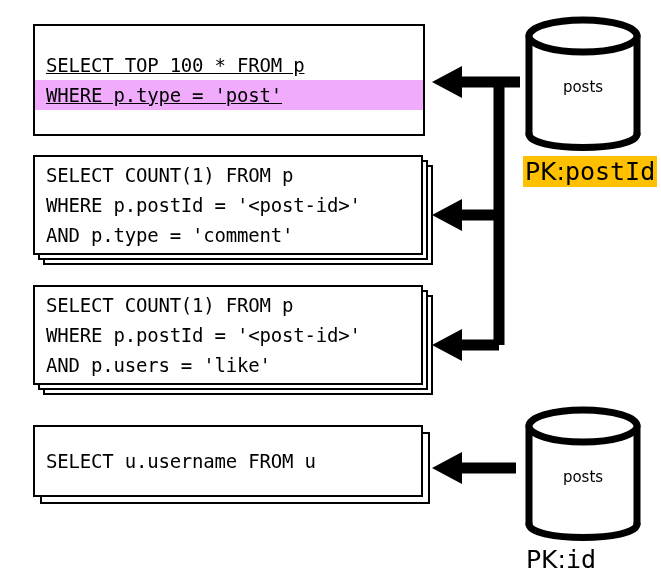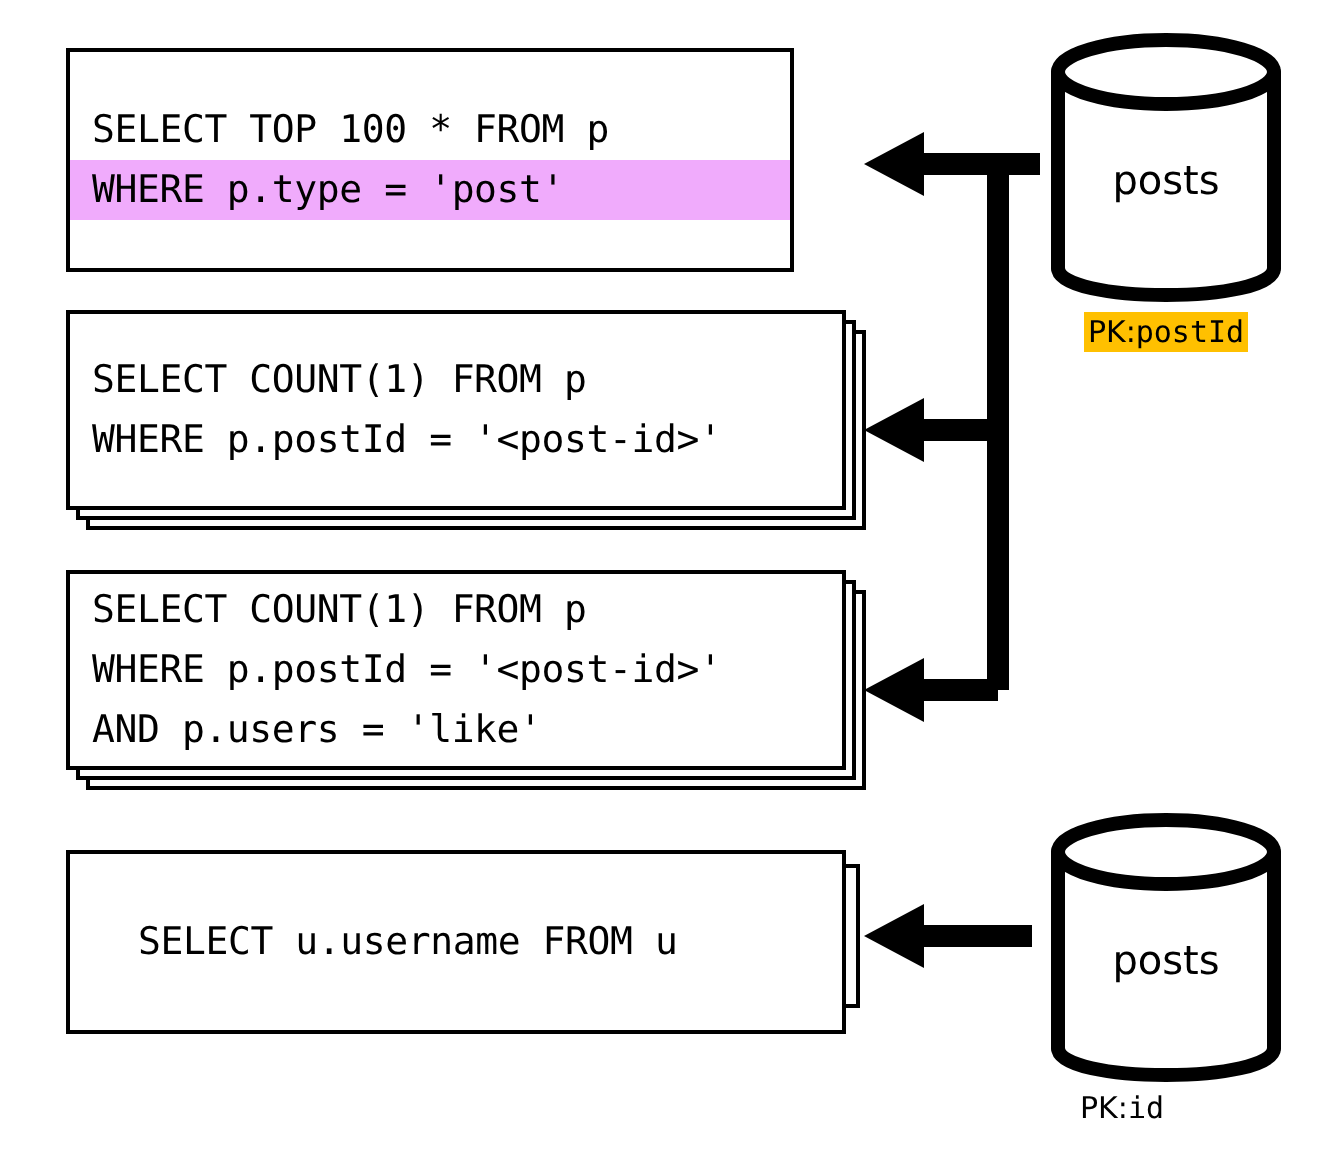--- a/index.html
+++ b/index.html
@@ -53,32 +53,32 @@
   }
   .db svg {
     display: block;
   }
   .db-label {
     position: absolute;
     left: 0;
     width: 100%;
     text-align: center;
     font-family: "DejaVu Sans", sans-serif;
-    font-size: 20px;
+    font-size: 15px;
     color: #000000;
   }
   .pk-wrap {
     position: absolute;
     left: 0;
     width: 100%;
     text-align: center;
   }
   .pk {
     display: inline-block;
-    font-size: 15px;
+    font-size: 25px;
     color: #000000;
     padding: 1px 2px;
     white-space: pre;
   }
   .pk-key {
     font-family: "DejaVu Sans", sans-serif;
   }
   .pk-val {
     font-family: "DejaVu Sans Mono", monospace;
   }
@@ -96,48 +96,49 @@
     pointer-events: none;
     z-index: 9;
   }
 </style>
 </head>
 <body>
 
 <div id="canvas">
 
   <div class="query-stack" style="left:33px; top:24px; width:400px; height:112px;">
-    <div class="sheet sheet-front" style="left:0; top:0; width:364px; height:112px;">
+    <div class="sheet sheet-front" style="left:0; top:0; width:392px; height:112px;text-decoration:underline;">
       <div class="qline">SELECT TOP 100 * FROM p</div>
       <div class="qline hl">WHERE p.type = 'post'</div>
     </div>
   </div>
 
   <div class="query-stack" style="left:33px; top:155px; width:400px; height:110px;">
     <div class="sheet" style="left:10px; top:10px; width:390px; height:100px; z-index:1;"></div>
     <div class="sheet" style="left:5px; top:5px; width:390px; height:100px; z-index:2;"></div>
     <div class="sheet sheet-front" style="left:0; top:0; width:390px; height:100px;">
       <div class="qline">SELECT COUNT(1) FROM p</div>
       <div class="qline">WHERE p.postId = '&lt;post-id&gt;'</div>
+      <div class="qline">AND p.type = 'comment'</div>
     </div>
   </div>
 
   <div class="query-stack" style="left:33px; top:285px; width:400px; height:110px;">
     <div class="sheet" style="left:10px; top:10px; width:390px; height:100px; z-index:1;"></div>
     <div class="sheet" style="left:5px; top:5px; width:390px; height:100px; z-index:2;"></div>
     <div class="sheet sheet-front" style="left:0; top:0; width:390px; height:100px;">
       <div class="qline">SELECT COUNT(1) FROM p</div>
       <div class="qline">WHERE p.postId = '&lt;post-id&gt;'</div>
       <div class="qline">AND p.users = 'like'</div>
     </div>
   </div>
 
   <div class="query-stack" style="left:33px; top:425px; width:400px; height:85px;">
     <div class="sheet" style="left:7px; top:7px; width:390px; height:72px; z-index:2;"></div>
-    <div class="sheet sheet-front" style="left:0; top:0; width:390px; height:92px;padding-left:23px;">
+    <div class="sheet sheet-front" style="left:0; top:0; width:390px; height:72px;">
       <div class="qline">SELECT u.username FROM u</div>
     </div>
   </div>
 
   <div class="db" style="left:523px; top:16px; width:120px; height:140px;">
     <svg width="120" height="140" viewBox="0 0 120 140">
       <path d="M6,20 L6,118" stroke="#000" stroke-width="7" fill="none" stroke-linecap="round"></path>
       <path d="M114,20 L114,118" stroke="#000" stroke-width="7" fill="none" stroke-linecap="round"></path>
       <ellipse cx="60" cy="20" rx="54" ry="16" fill="#ffffff" stroke="#000" stroke-width="7"></ellipse>
       <path d="M6,118 C6,136 114,136 114,118" fill="none" stroke="#000" stroke-width="7" stroke-linecap="round"></path>

